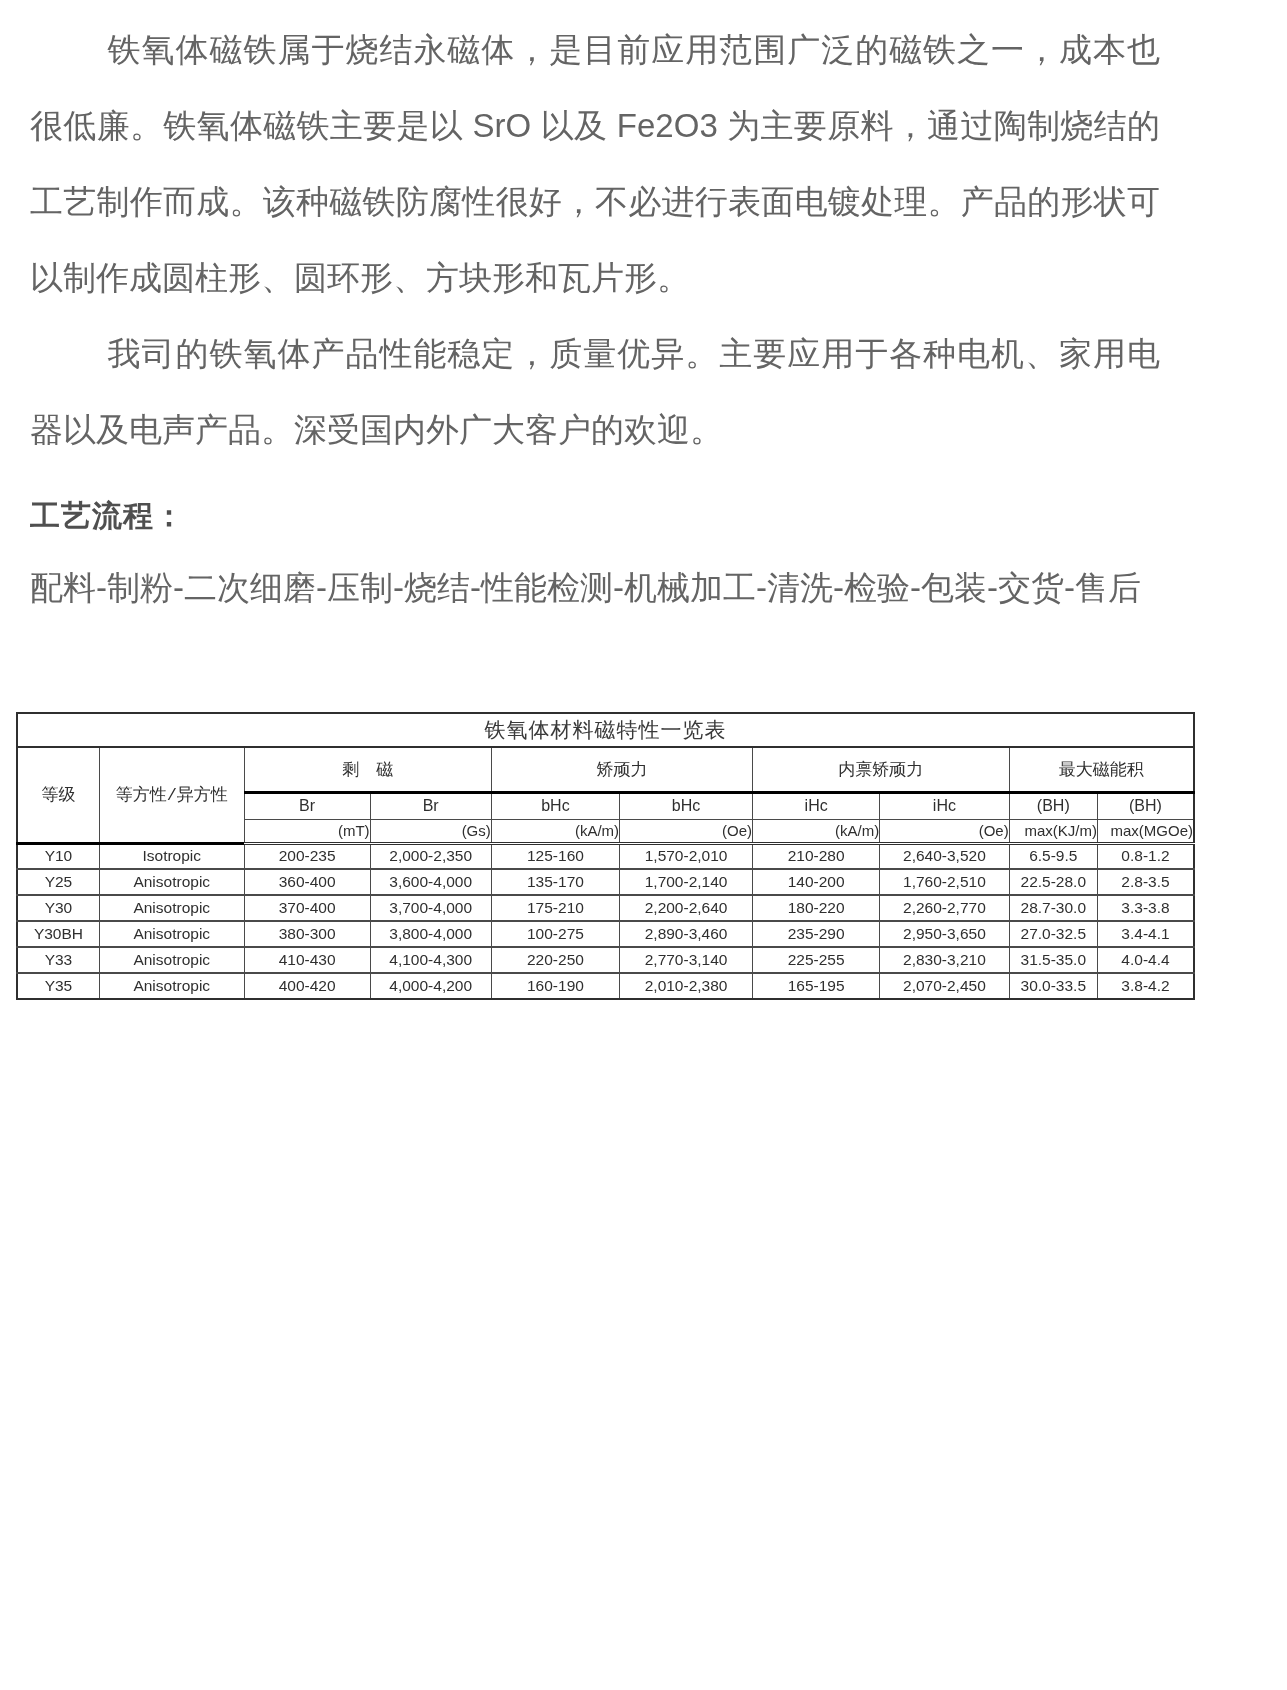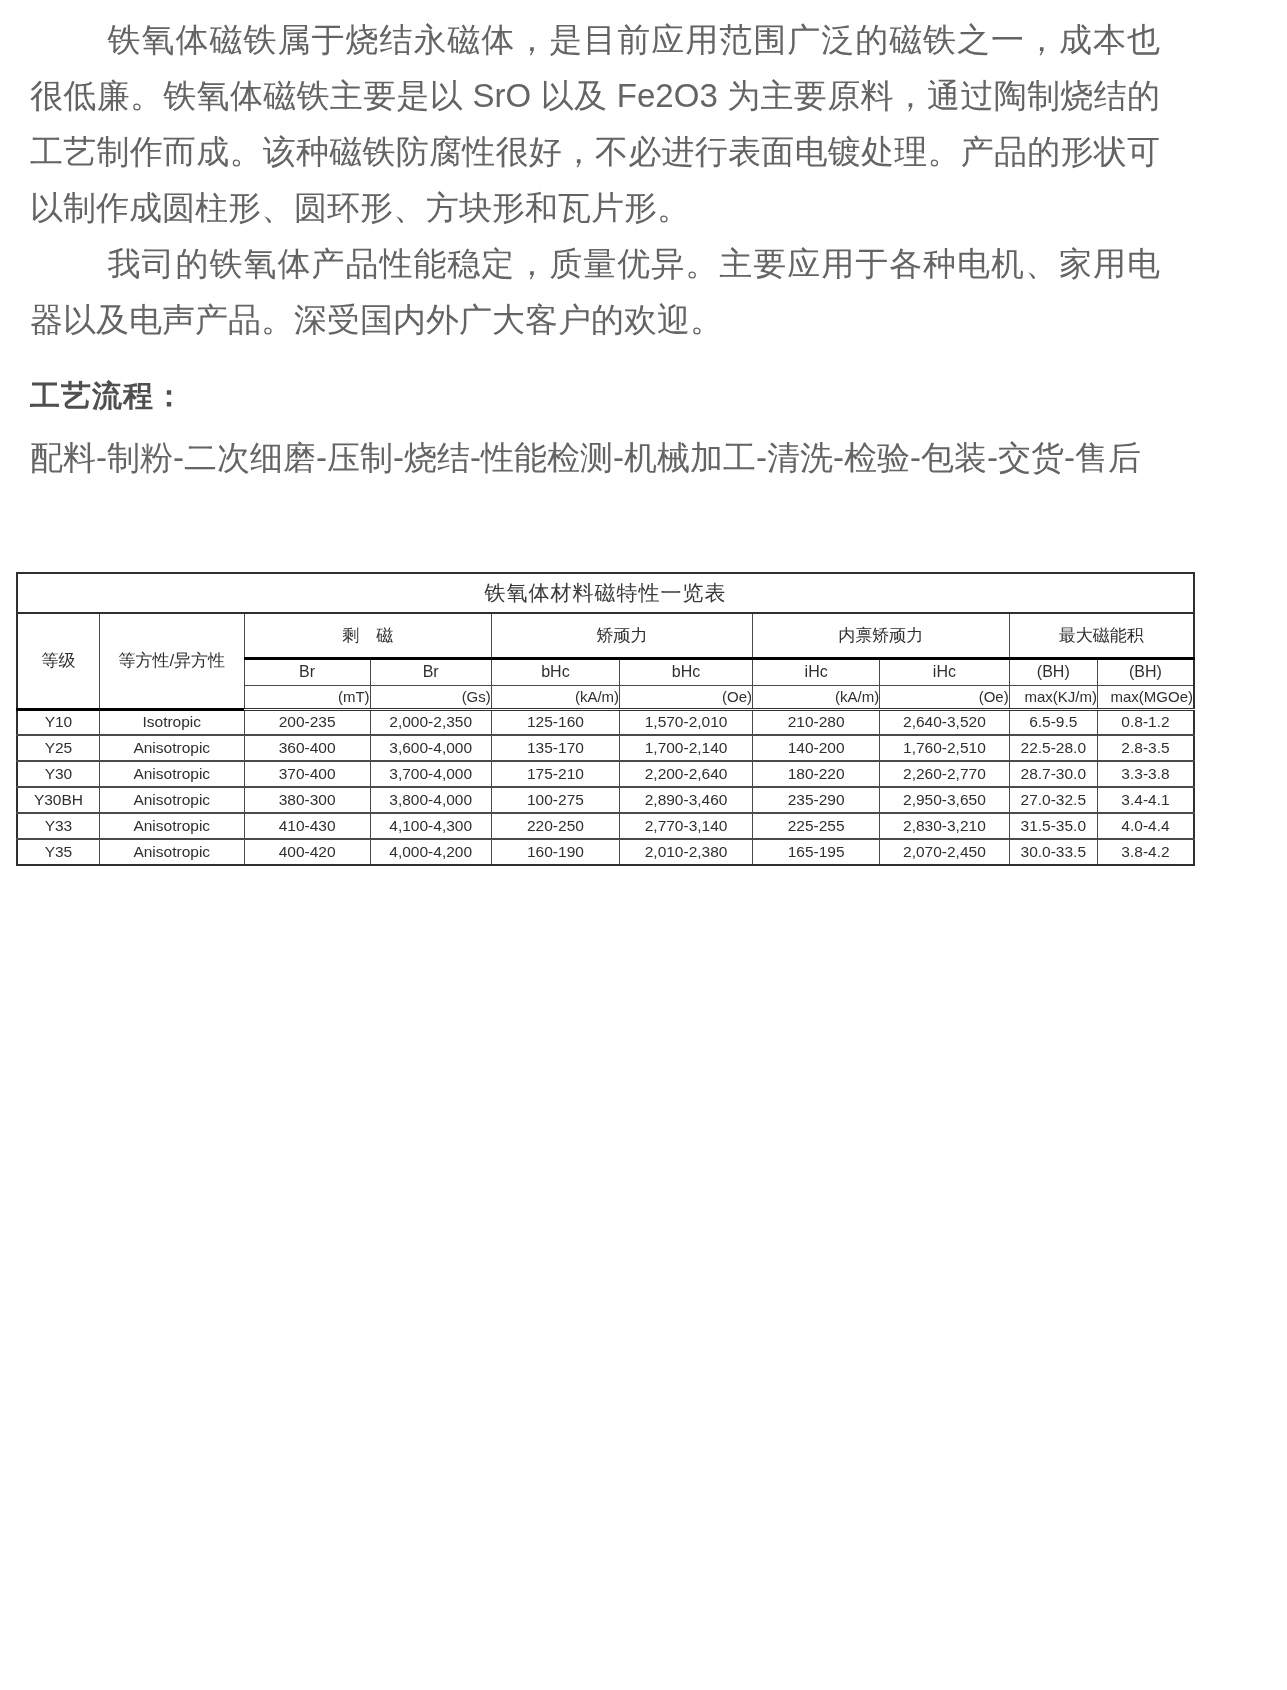--- a/index.html
+++ b/index.html
@@ -14,21 +14,21 @@
   .doc-heading {
     margin: 22px 0 0 0;
     font-size: 30px; line-height: 40px;
     font-weight: 700; color: #4f4f4f;
     letter-spacing: 1px;
   }
   .heading-2 { margin-top: 28px; }
 
   .para {
     margin: 12px 0 0 0;
-    font-size: 33px; line-height: 56px;
+    font-size: 33px; line-height: 76px;
     text-align: justify;
     color: #646464;
   }
   .para.indent { text-indent: 2.35em; }
   .para.no-top { margin-top: 0; }
   .para.flow { margin-top: 14px; }
 
   
   .table-wrap { margin: 86px 0 0 16px; width: 1179px; }
   table.mag {
@@ -36,26 +36,26 @@
     border-collapse: collapse;
     color: #2f2f2f;
     border: 2px solid #2f2f2f;
   }
   table.mag td {
     border: 1px solid #4a4a4a;
     text-align: center; vertical-align: middle;
     padding: 0; overflow: hidden; white-space: nowrap;
   }
   tr.t-title td {
-    height: 40px; font-size: 21px; color: #3a3a3a;
+    height: 34px; font-size: 21px; color: #3a3a3a;
     border-bottom: 2px solid #2f2f2f;
     letter-spacing: 1px;
   }
   tr.t-group td { height: 45px; font-size: 17px; border-bottom: 3px solid #000000; }
-  td.corner { font-size: 16px; }
+  td.corner { font-size: 16px; font-family: Liberation Mono, monospace; }
   tr.t-sub td { height: 27px; font-size: 16px; }
   tr.t-unit td { height: 24px; font-size: 15px; border-bottom: 3px double #2f2f2f; text-align: right; }
   tr.t-data td { height: 26px; font-size: 15.5px; border-top: 2px solid #4a4a4a; }
 </style>
 </head>
 <body>
 
 <div class="content">
 
 

